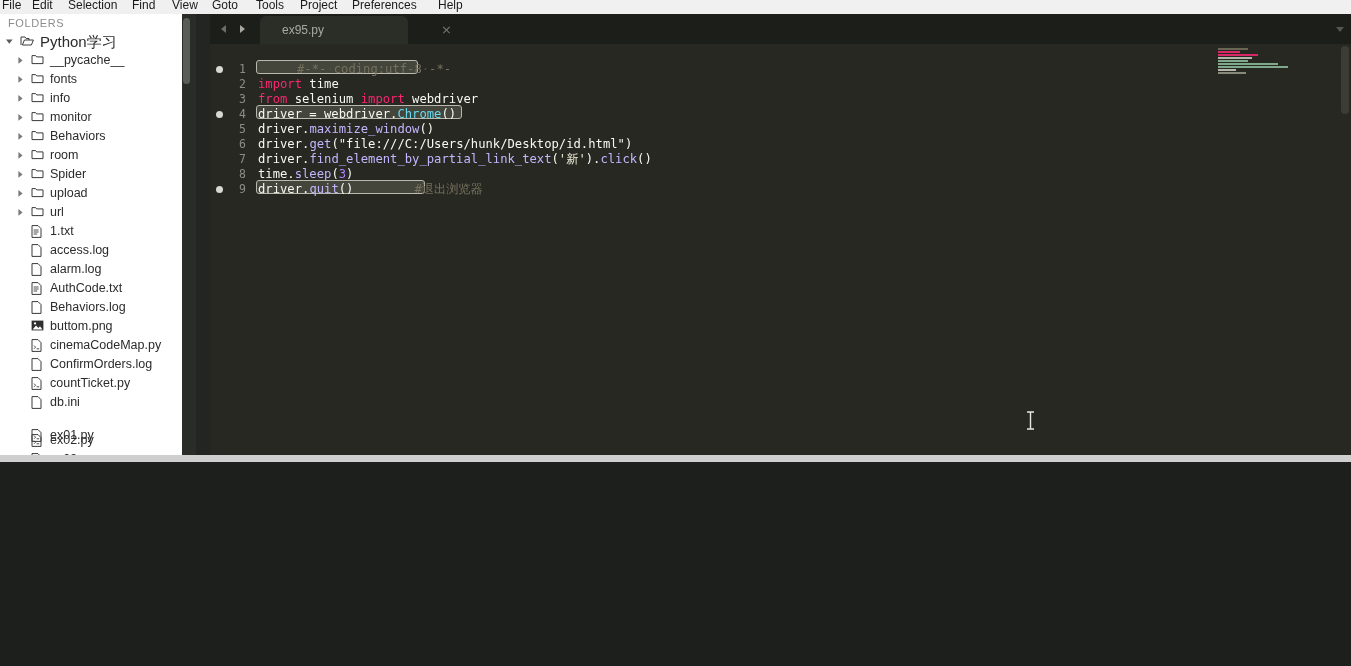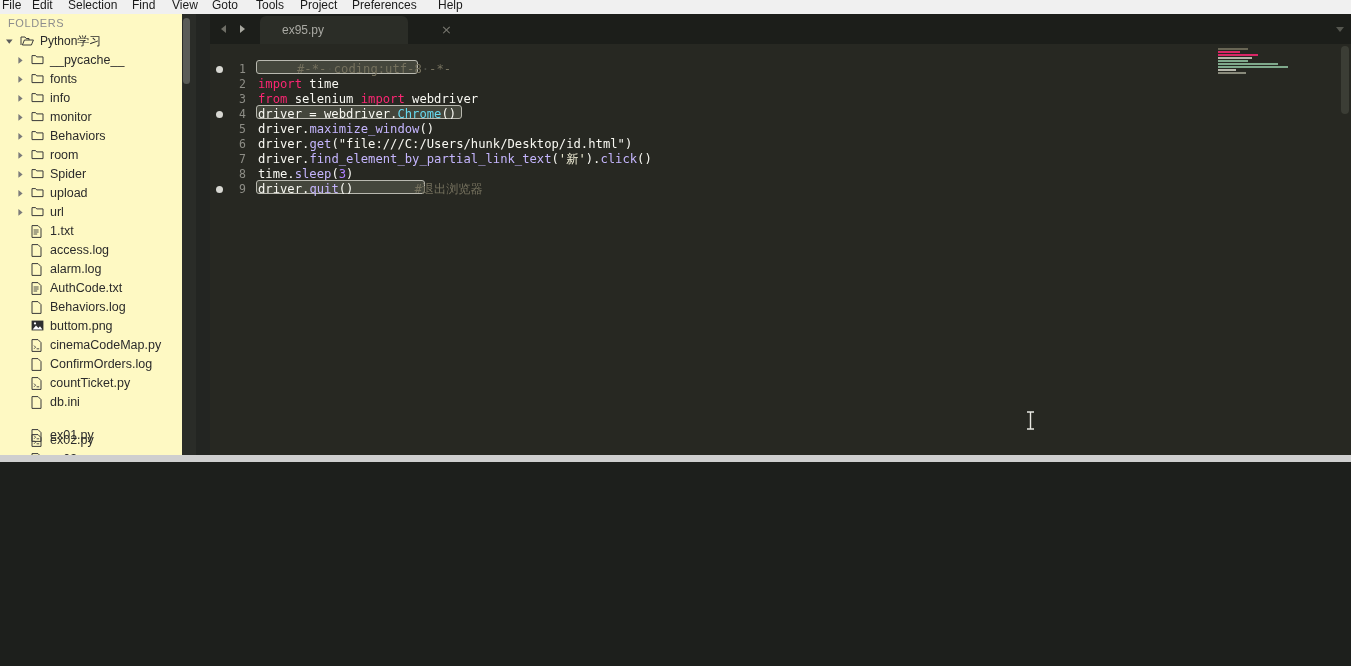--- a/index.html
+++ b/index.html
@@ -19,37 +19,37 @@
     position:absolute; top:-3px; font-size:12px; color:#1a1a1a;
     line-height:16px; white-space:nowrap; font-family:"Liberation Sans",sans-serif;
   }
 
   
   #winbody{ position:absolute; left:0; top:14px; width:1351px; height:448px; }
 
   
   #sidebar{
     position:absolute; left:0; top:0; width:196px; height:448px;
-    background:#fef9c3; overflow:hidden;
+    background:#ffffff; overflow:hidden;
   }
   #folders-label{
     position:absolute; left:8px; top:3px; font-size:11px; letter-spacing:.6px;
     color:#8d8d8d; font-family:"Liberation Sans",sans-serif;
   }
   .row{ position:absolute; left:0; width:196px; height:19px; white-space:nowrap; }
   .row .tw{
     position:absolute; width:9px; height:19px; font-size:8px; color:#6f6f6f;
     line-height:19px; text-align:center;
   }
   .row .ic{ position:absolute; width:16px; height:19px; line-height:19px; text-align:center; }
   .row .lbl{
     position:absolute; font-size:12.5px; color:#2b2b2b; line-height:19px;
     font-family:"Liberation Sans",sans-serif;
   }
-  .row.proj .lbl{ font-size:12px; }
+  .row.proj .lbl{ font-size:15px; }
 
   svg.i{ display:block; }
 
   #sb-vscroll{
     position:absolute; right:6px; top:4px; width:7px; height:66px;
     background:#5a5c58; border-radius:4px;
   }
   #sb-vtrack{
     position:absolute; right:0; top:0; width:14px; height:441px; background:#2a2c28;
   }

